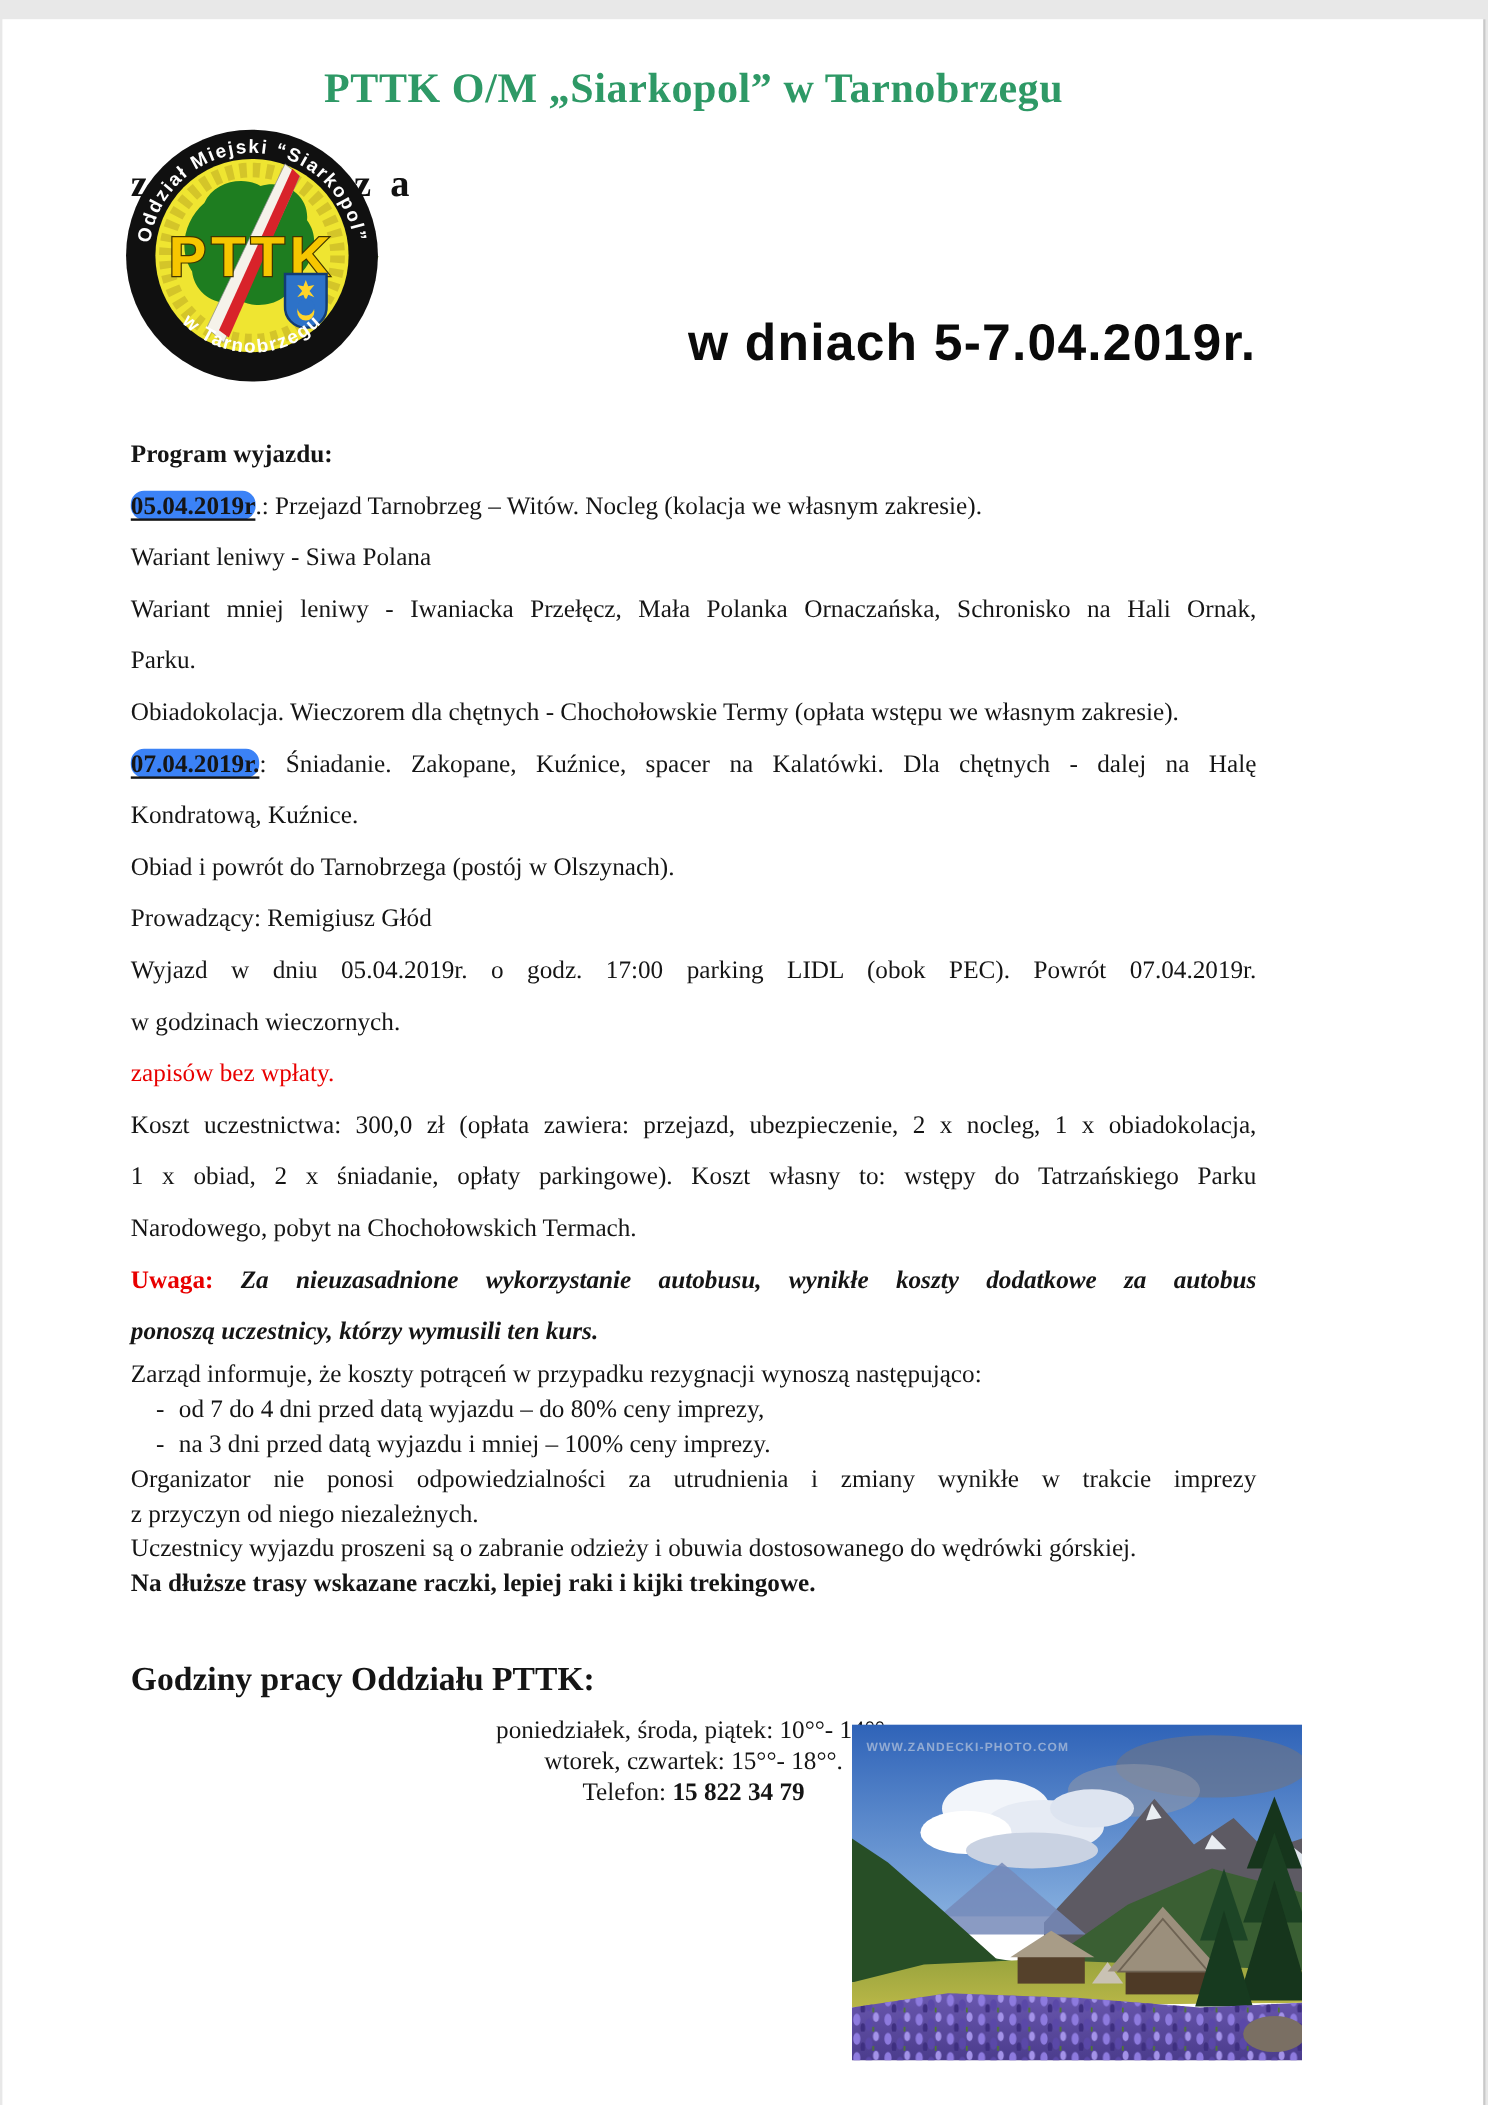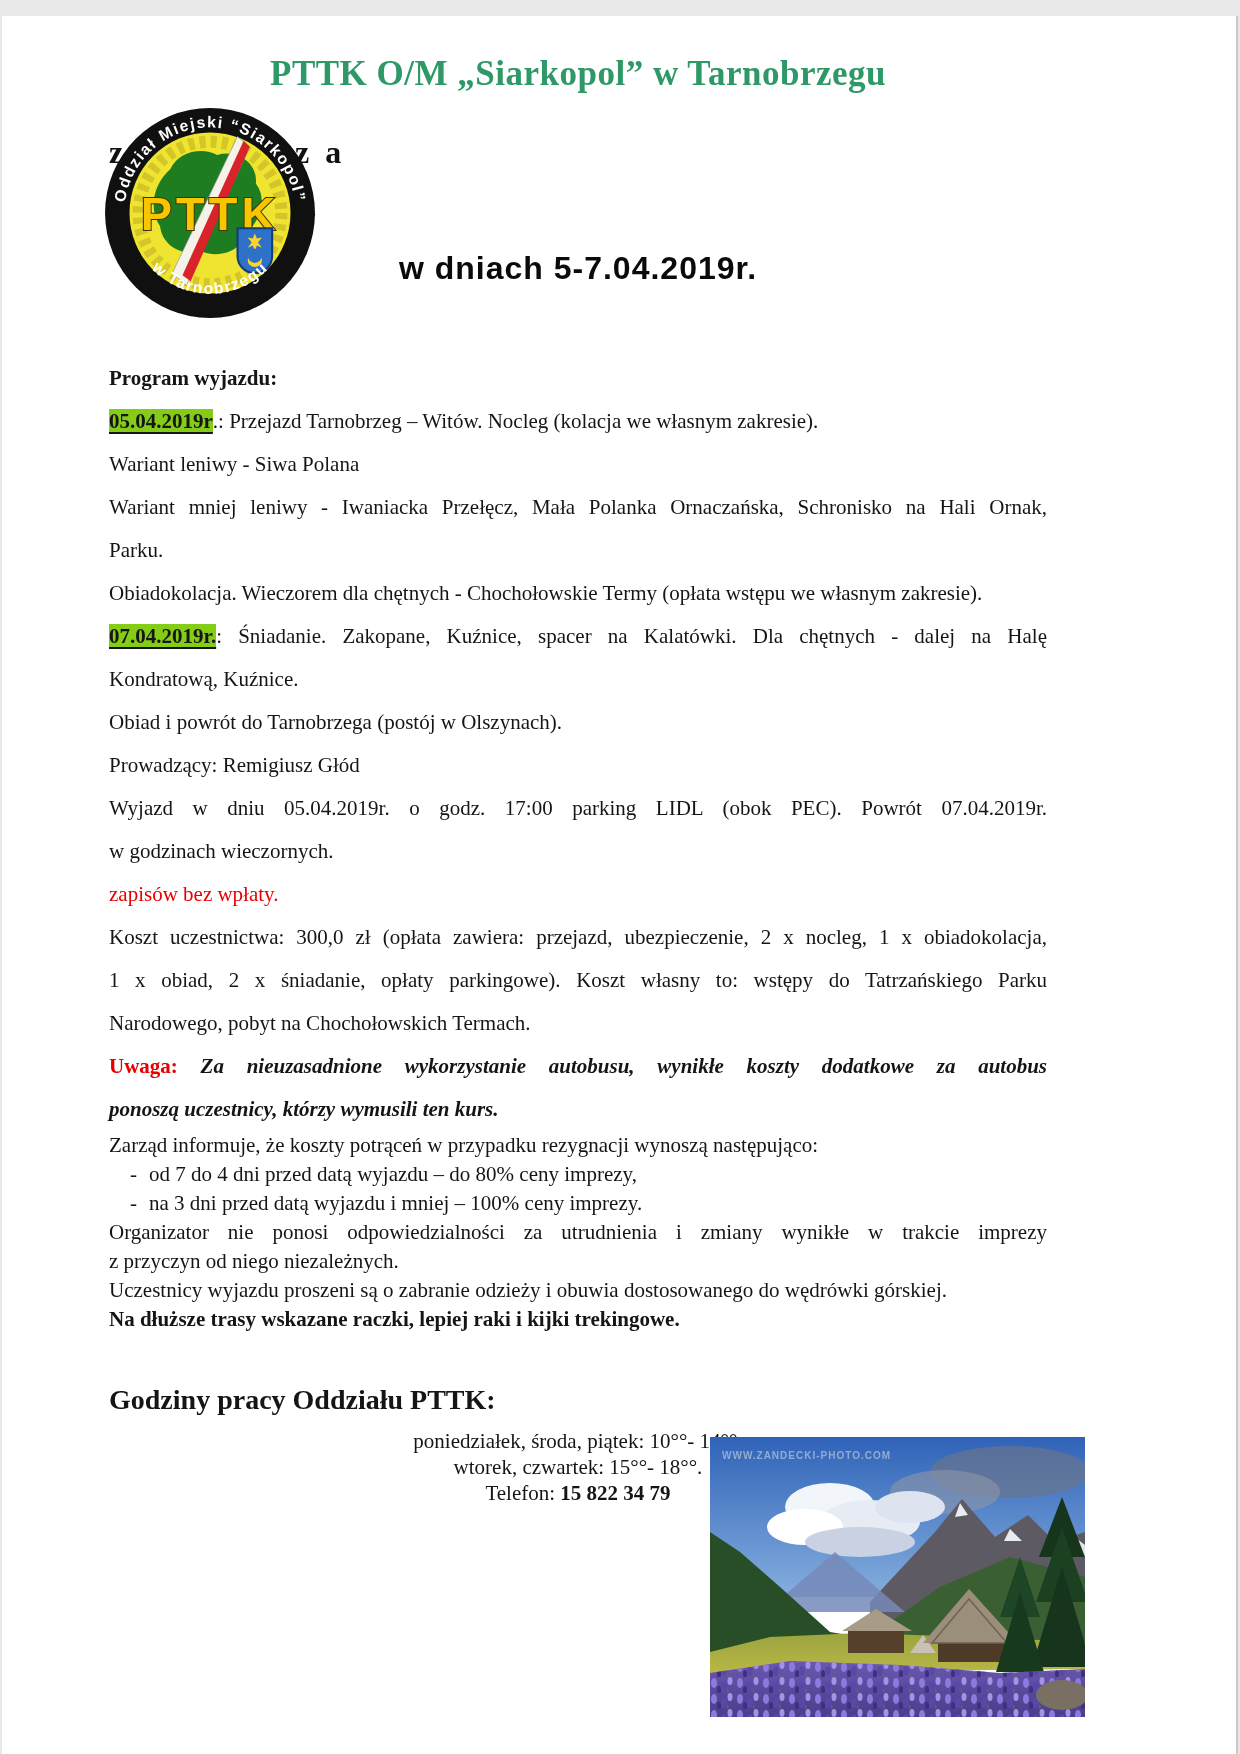--- a/index.html
+++ b/index.html
@@ -16,34 +16,34 @@
     border-bottom:2px solid #c9c9c9;
   }
   
   .header{position:absolute;left:107px;top:38px;width:938px;height:270px;}
   .title{position:absolute;left:0;top:0;width:100%;text-align:center;
          font-weight:bold;font-size:35px;letter-spacing:.5px;}
   .invite{position:absolute;left:0;top:80px;width:100%;
           font-weight:bold;font-size:32px;letter-spacing:4px;color:#111;}
   .event{position:absolute;left:0;top:146px;width:100%;text-align:left;
          font-family:"Liberation Sans",sans-serif;font-weight:normal;font-size:39px;letter-spacing:2px;color:#4d7c0f;}
-  .dates{position:absolute;left:0;top:196px;width:100%;text-align:center;
-         font-family:"Liberation Sans",sans-serif;font-weight:bold;font-size:32px;letter-spacing:1px;color:#0a0a0a;}
+  .dates{position:absolute;left:0;top:208px;width:100%;text-align:right;
+         font-family:"Liberation Sans",sans-serif;font-weight:bold;font-size:43px;letter-spacing:1px;color:#0a0a0a;}
   
   .logo{position:absolute;left:101px;top:90px;width:214px;height:214px;}
   
   .col{position:absolute;left:107px;top:341px;width:938px;font-size:21px;}
   .dline{height:43px;line-height:43px;white-space:nowrap;}
   .tline{height:29px;line-height:29px;white-space:nowrap;}
   .jf{text-align:justify;text-align-last:justify;text-justify:inter-word;}
   .b{font-weight:bold;}
   .bi{font-weight:bold;font-style:italic;}
   .red{color:#e80000;}
-  .hl{background:#84cc16;font-weight:bold;text-decoration:underline;
-      text-decoration-thickness:2px;text-underline-offset:4px;}
+  .hl{background:#3b82f6;font-weight:bold;text-decoration:underline;
+      text-decoration-thickness:2px;text-underline-offset:4px;border-radius:11px;}
   .bullet{padding-left:21px;}
   .dash{display:inline-block;width:19px;}
   
   .office{margin-top:51px;}
   .office-h{height:30px;line-height:30px;font-weight:bold;margin-bottom:13px;font-size:28px;}
   .fline{height:26px;line-height:26px;white-space:nowrap;text-align:center;}
   
   .photo{position:absolute;left:708px;top:1421px;width:375px;height:280px;}
 </style>
 </head>

